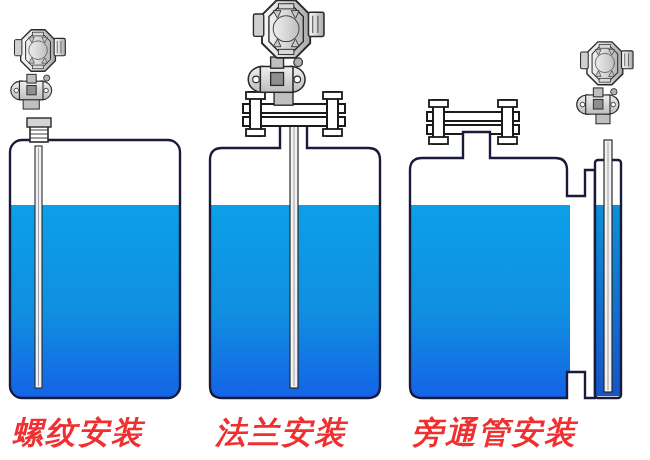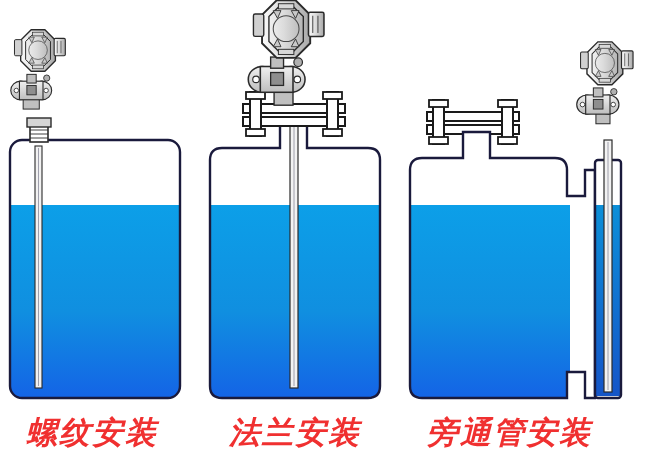--- a/index.html
+++ b/index.html
@@ -7,21 +7,20 @@
   #stage{position:relative;width:650px;height:460px;}
   .unit{position:absolute;}
   .caption{
     position:absolute;
     font-family:"Liberation Serif",serif;
     font-weight:bold;
     font-style:italic;
     font-size:31px;
     letter-spacing:2px;
     white-space:nowrap;
-    text-align:center;
   }
   svg{display:block;}
 </style>
 </head>
 <body>
 
 <div id="stage">
 
   <div class="unit" style="left:0;top:0;">
     <svg width="210" height="410" viewBox="0 0 210 410">

